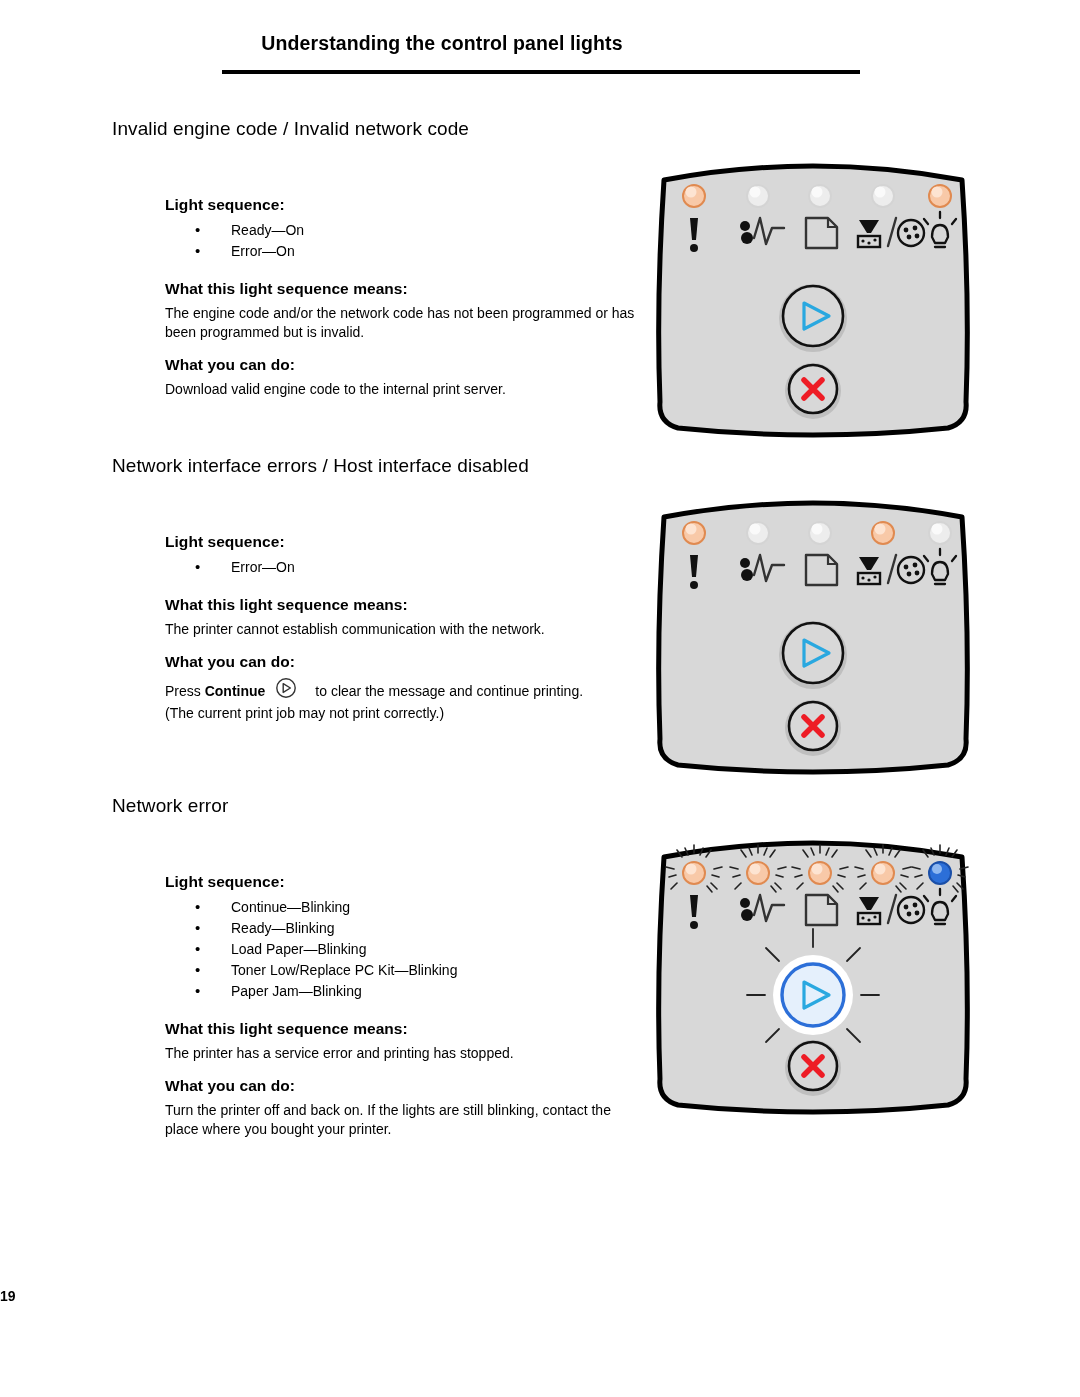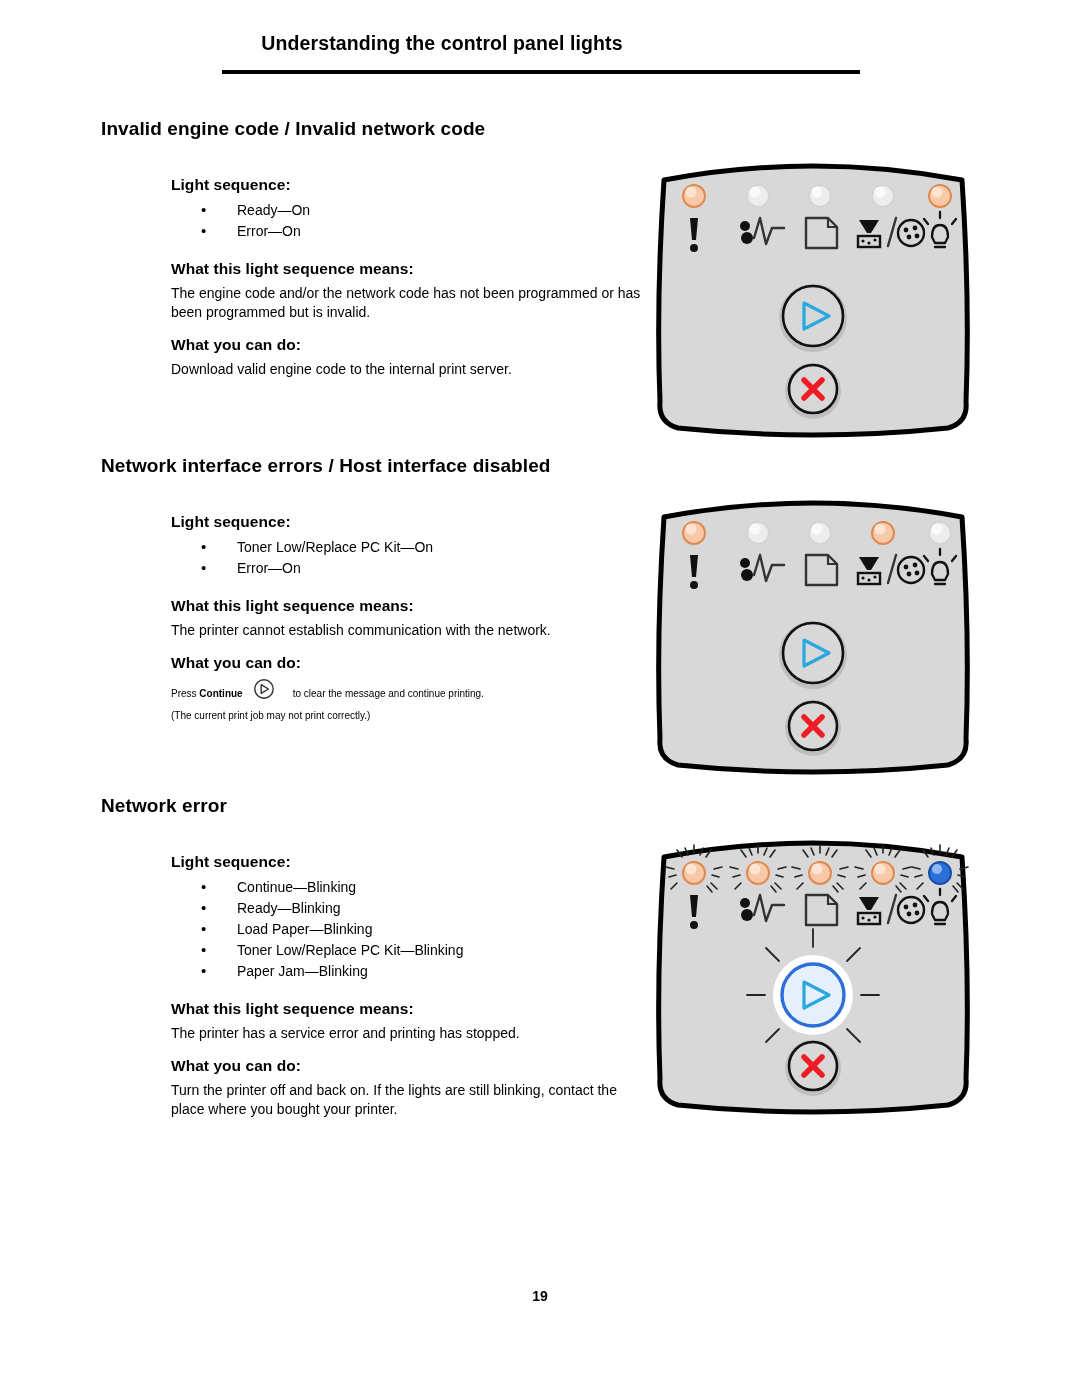--- a/index.html
+++ b/index.html
@@ -39,30 +39,31 @@
   }
 
   
   .section {
     position: absolute;
     left: 0;
     width: 1080px;
   }
   .sec-head {
     position: absolute;
-    left: 101px;
+    left: 112px;
     font-size: 19px;
-    font-weight: bold;
+    font-weight: normal;
     letter-spacing: 0.1px;
     white-space: nowrap;
   }
   .textcol {
     position: absolute;
-    left: 171px;
+    left: 165px;
     width: 470px;
+    margin-top: 20px;
   }
   .sub-head {
     font-size: 15.5px;
     font-weight: bold;
     margin: 0 0 6px 0;
     letter-spacing: 0.05px;
   }
   .body-text {
     font-size: 14px;
     line-height: 19px;
@@ -84,21 +85,21 @@
   }
   ul.bullets li::before {
     content: "\2022";
     position: absolute;
     left: 30px;
     top: -1px;
     font-size: 15px;
   }
 
   .continue-line {
-    font-size: 10px;
+    font-size: 14px;
     line-height: 19px;
   }
   .continue-line b { font-weight: bold; }
   .inline-continue-icon {
     display: inline-block;
     vertical-align: -3px;
     margin: 0 18px 0 10px;
   }
 
   
@@ -108,21 +109,20 @@
     height: 300px;
   }
   .panel svg { display: block; }
 
   
   .page-number {
     position: absolute;
     top: 1288px;
     left: 0;
     width: 1080px;
-    text-align: center;
     font-size: 14px;
     font-weight: bold;
   }
 </style>
 </head>
 <body>
 
 <div class="page-header">
   <div class="title">Understanding the control panel lights</div>
 </div>
@@ -219,21 +219,20 @@
       </g>
     </svg>
   </div>
 </div>
 
 <div class="section" style="top:455px;">
   <div class="sec-head" style="top:0;">Network interface errors / Host interface disabled</div>
   <div class="textcol" style="top:58px;">
     <div class="sub-head">Light sequence:</div>
     <ul class="bullets">
-      <li>Toner Low/Replace PC Kit—On</li>
       <li>Error—On</li>
     </ul>
     <div class="gap-lg"></div>
     <div class="sub-head">What this light sequence means:</div>
     <p class="body-text">The printer cannot establish communication with the network.</p>
     <div class="gap-md"></div>
     <div class="sub-head">What you can do:</div>
     <div class="continue-line" style="white-space:nowrap;">
       <span>Press </span><b>Continue</b><span class="inline-continue-icon">
         <svg width="22" height="22" viewBox="0 0 22 22" xmlns="http://www.w3.org/2000/svg">

